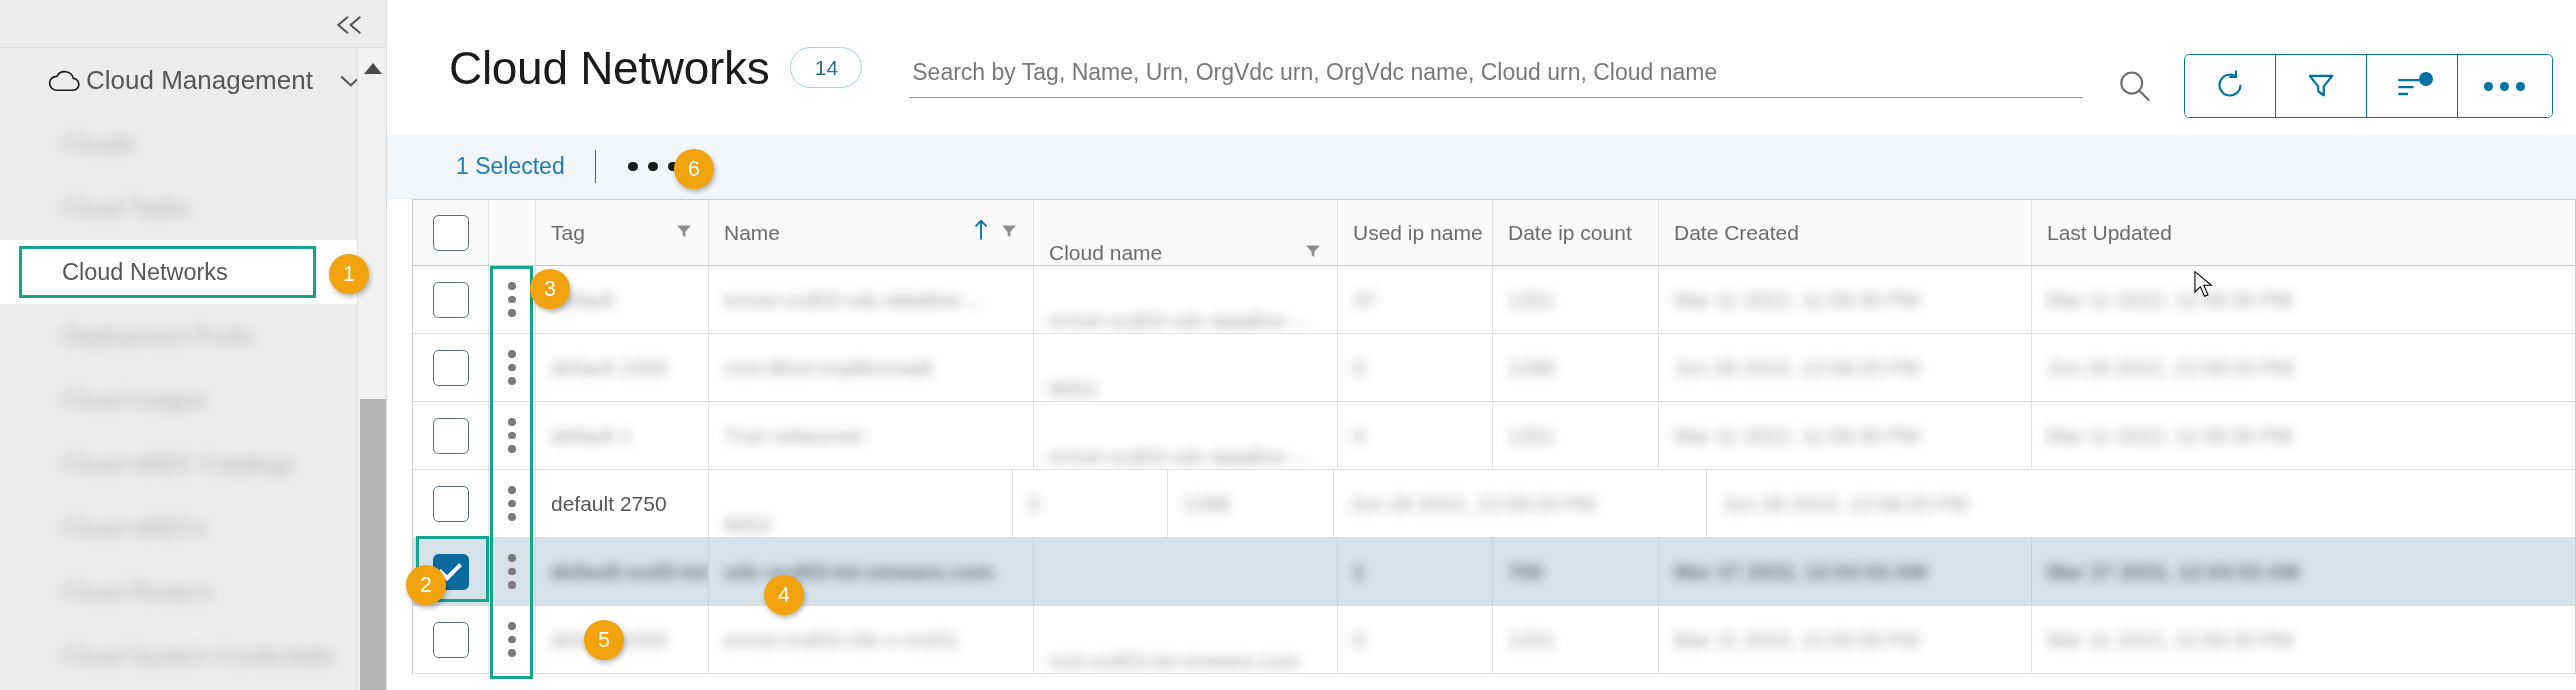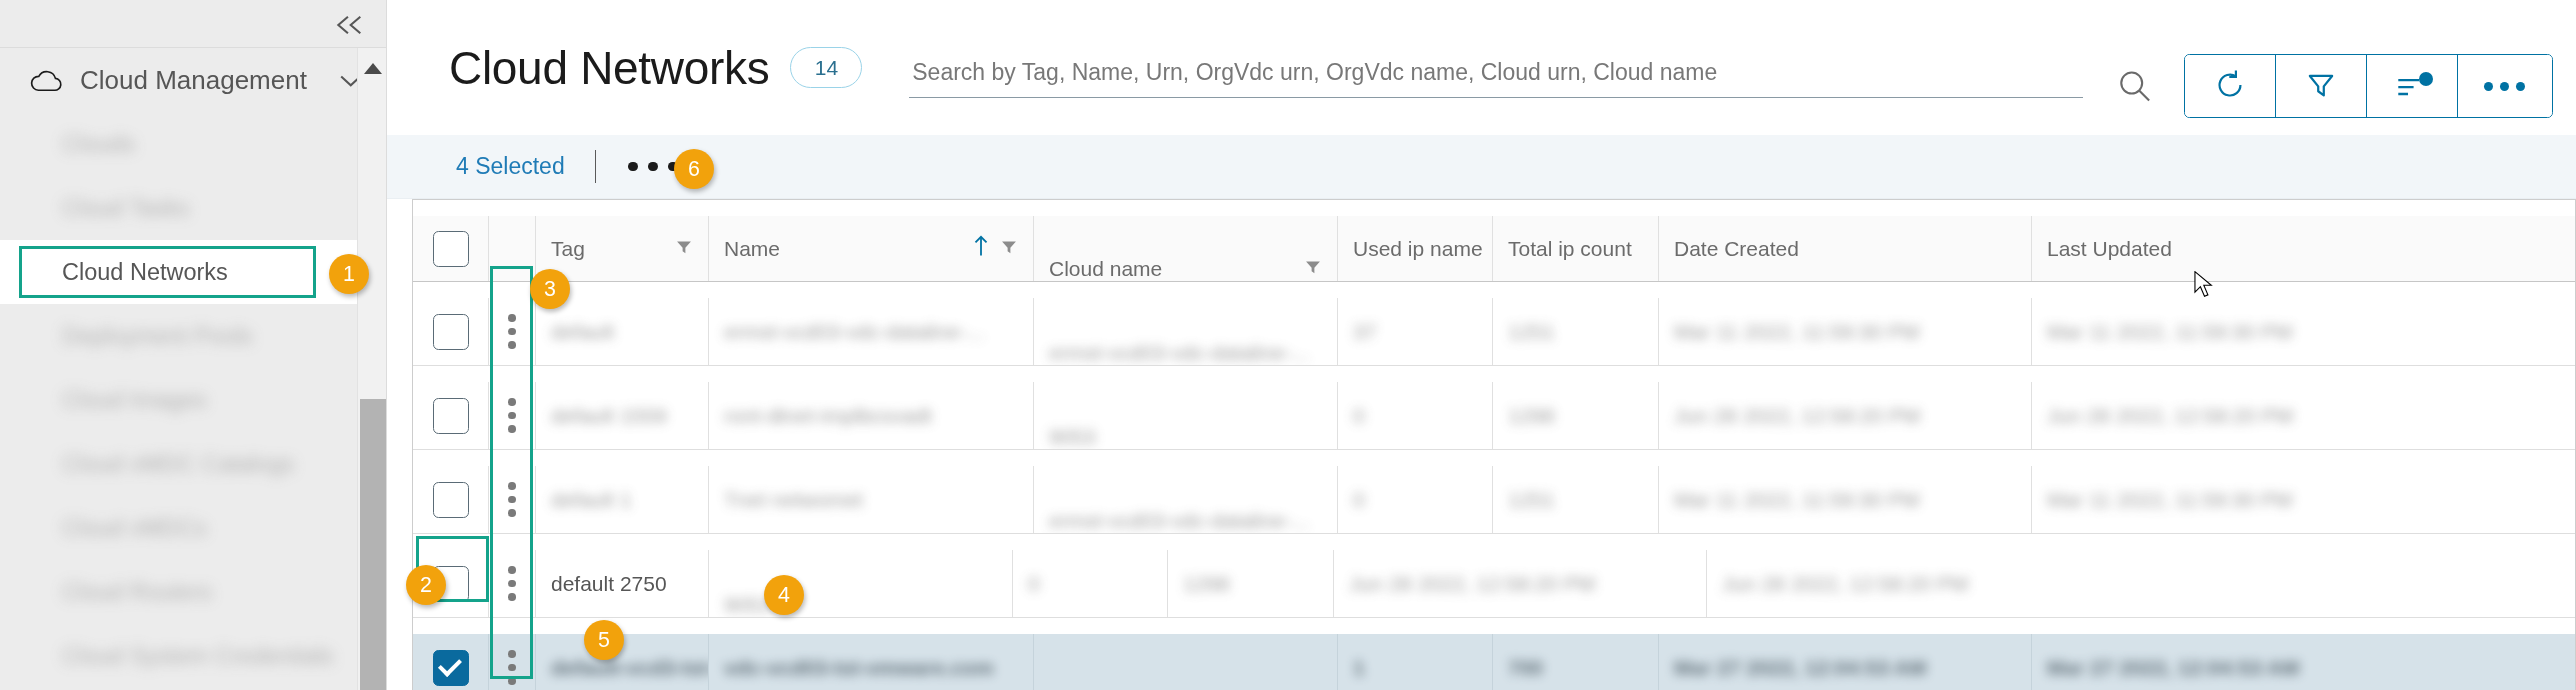--- a/index.html
+++ b/index.html
@@ -35,22 +35,22 @@
   .collapse-btn svg { display:block; }
 
   .sidebar-body {
     position: relative;
     height: 642px;
     background: #ececec;
   }
   .cm-header {
     display: flex; align-items: center;
     height: 64px;
-    padding: 0 25px 0 30px;
-    gap: 18px;
+    padding: 0 25px 0 48px;
+    gap: 6px;
     cursor: pointer;
   }
   .cloud-icon { width: 32px; height: 25px; flex: 0 0 auto; }
   .cm-title {
     font-size: 26px; color: #565656; font-weight: 400;
     flex: 1 1 auto; white-space: nowrap;
   }
   .chev-down { width: 23.5px; height: 15px; flex: 0 0 auto; }
 
   .nav-list { position: relative; }
@@ -210,21 +210,20 @@
     width: 2164px;
     border: 0.7px solid #cdcdcd;
     border-bottom: none;
     background: #fff;
   }
   .row {
     display: flex;
     height: 68px;
     align-items: stretch;
     border-bottom: 0.7px solid #dedede;
-    margin-top: 16px;
   }
   .thead .row { height: 66px; background: #fafafa; border-bottom: 1.4px solid #c6c6c6; }
   .cell {
     display: flex; align-items: center;
     padding: 0 15px;
     border-right: 0.7px solid #e0e0e0;
     font-size: 21px; color: #565656;
     overflow: hidden; white-space: nowrap;
   }
   .thead .cell { color: #6b6b6b; font-size: 21px; }
@@ -434,21 +433,21 @@
           <span class="dots3">
               <i></i>
               <i></i>
               <i></i>
             </span>
         </div>
       </div>
     </div>
 
     <div class="selbar">
-      <span class="sel-text">4 Selected</span>
+      <span class="sel-text">1 Selected</span>
       <span class="sel-div"></span>
       <span class="sel-dots">
           <i></i>
           <i></i>
           <i></i>
         </span>
     </div>
 
     <div class="table-clip">
     <div class="table">
@@ -490,21 +489,21 @@
               <svg width="18" height="18" viewBox="0 0 26 26">
                     <polygon points="3,5 23,5 15,14 15,22 11,19 11,14" fill="#8c8c8c"></polygon>
                   </svg>
             </span>
           </div>
 
           <div class="cell c-used">
             <span>Used ip name</span>
           </div>
           <div class="cell c-total">
-            <span>Total ip count</span>
+            <span>Date ip count</span>
           </div>
           <div class="cell c-created">
             <span>Date Created</span>
           </div>
           <div class="cell c-updated">
             <span>Last Updated</span>
           </div>
         </div>
       </div>
 

